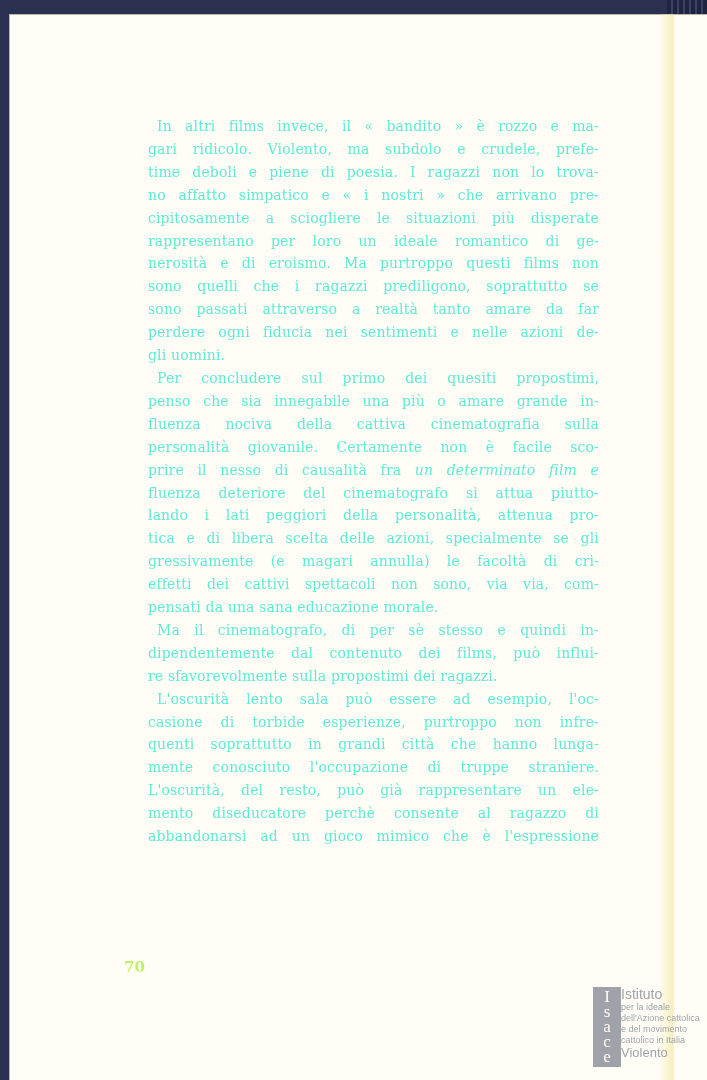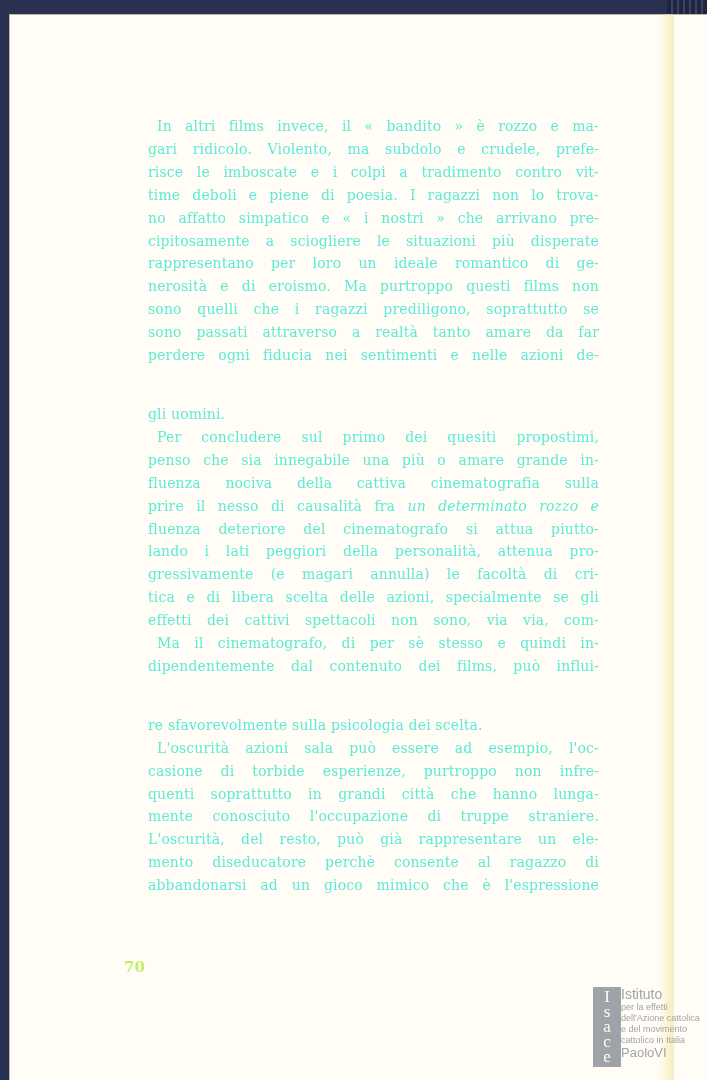--- a/index.html
+++ b/index.html
@@ -25,21 +25,21 @@
   .text-block {
     position: absolute; left: 139px; top: 115px; width: 460px;
     color: #5eead4;
     font-size: 14px;
     line-height: 22.9px;
     text-align: justify;
     letter-spacing: 0.15px;
   }
   .text-block p { margin: 0; text-indent: 9px; }
   .text-block .line { display: block; text-align: justify; text-align-last: justify; white-space: nowrap; }
-  .text-block .line.last { text-align-last: left; margin-top: 36px; }
+  .text-block .line.last { text-align-last: left; }
   .text-block .indent { padding-left: 9px; }
   em { font-style: italic; }
   .page-number {
     position: absolute; left: 124px; top: 958px;
     font-size: 15px; font-weight: bold; color: #bef264;
   }
   .logo {
     position: absolute; left: 593px; top: 987px; width: 114px; height: 80px;
     color: #8f949c; opacity: 0.85;
   }
@@ -61,49 +61,50 @@
 
 <div class="top-strip-right"></div>
 
 <div class="page">
 </div>
 
 <div class="text-block">
   <p>
     <span class="line indent">In altri films invece, il « bandito » è rozzo e ma-</span>
     <span class="line">gari ridicolo. Violento, ma subdolo e crudele, prefe-</span>
-    <span class="line">risce le imboscate e i colpi a tradimento contro vit-</span>
     <span class="line">time deboli e piene di poesia. I ragazzi non lo trova-</span>
     <span class="line">no affatto simpatico e « i nostri » che arrivano pre-</span>
     <span class="line">cipitosamente a sciogliere le situazioni più disperate</span>
     <span class="line">rappresentano per loro un ideale romantico di ge-</span>
     <span class="line">nerosità e di eroismo. Ma purtroppo questi films non</span>
     <span class="line">sono quelli che i ragazzi prediligono, soprattutto se</span>
     <span class="line">sono passati attraverso a realtà tanto amare da far</span>
     <span class="line">perdere ogni fiducia nei sentimenti e nelle azioni de-</span>
     <span class="line last">gli uomini.</span>
   </p>
   <p>
     <span class="line indent">Per concludere sul primo dei quesiti propostimi,</span>
     <span class="line">penso che sia innegabile una più o amare grande in-</span>
     <span class="line">fluenza nociva della cattiva cinematografia sulla</span>
-    <span class="line"><span>prire il nesso di causalità fra </span><em>un determinato rozzo e</em></span>
+    <span class="line">personalità giovanile. Certamente non è facile sco-</span>
+    <span class="line"><span>prire il nesso di causalità fra </span><em>un determinato film e</em></span>
     <span class="line">fluenza deteriore del cinematografo si attua piutto-</span>
     <span class="line">lando i lati peggiori della personalità, attenua pro-</span>
+    <span class="line">tica e di libera scelta delle azioni, specialmente se gli</span>
     <span class="line">gressivamente (e magari annulla) le facoltà di cri-</span>
-    <span class="line">tica e di libera scelta delle azioni, specialmente se gli</span>
     <span class="line">effetti dei cattivi spettacoli non sono, via via, com-</span>
+    <span class="line last">pensati da una sana educazione morale.</span>
   </p>
   <p>
     <span class="line indent">Ma il cinematografo, di per sè stesso e quindi in-</span>
     <span class="line">dipendentemente dal contenuto dei films, può influi-</span>
-    <span class="line last">re sfavorevolmente sulla psicologia dei scelta.</span>
+    <span class="line last">re sfavorevolmente sulla propostimi dei ragazzi.</span>
   </p>
   <p>
-    <span class="line indent">L'oscurità azioni sala può essere ad esempio, l'oc-</span>
+    <span class="line indent">L'oscurità lento sala può essere ad esempio, l'oc-</span>
     <span class="line">casione di torbide esperienze, purtroppo non infre-</span>
     <span class="line">quenti soprattutto in grandi città che hanno lunga-</span>
     <span class="line">mente conosciuto l'occupazione di truppe straniere.</span>
     <span class="line">L'oscurità, del resto, può già rappresentare un ele-</span>
     <span class="line">mento diseducatore perchè consente al ragazzo di</span>
     <span class="line">abbandonarsi ad un gioco mimico che è l'espressione</span>
   </p>
 </div>
 
 <div class="page-number">70</div>
@@ -112,19 +113,19 @@
   <div class="mark">
     <div>I</div>
     <div>s</div>
     <div>a</div>
     <div>c</div>
     <div>e</div>
     <div>m</div>
   </div>
   <div class="lines">
     <div class="big">Istituto</div>
-    <div>per la effetti</div>
+    <div>per la ideale</div>
     <div>dell'Azione cattolica</div>
     <div>e del movimento</div>
     <div>cattolico in Italia</div>
-    <div class="big2">PaoloVI</div>
+    <div class="big2">Violento</div>
   </div>
 </div>
 
 </body></html>

